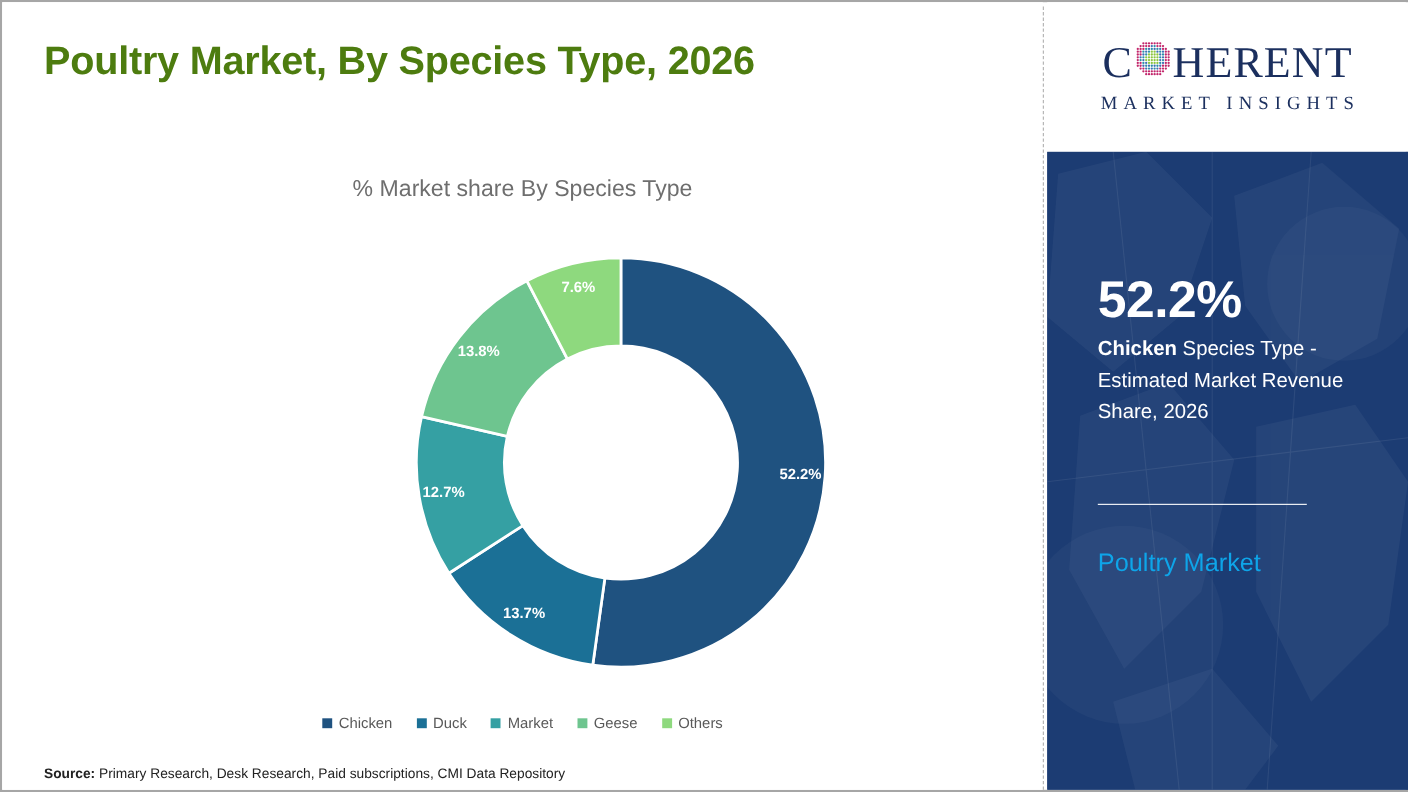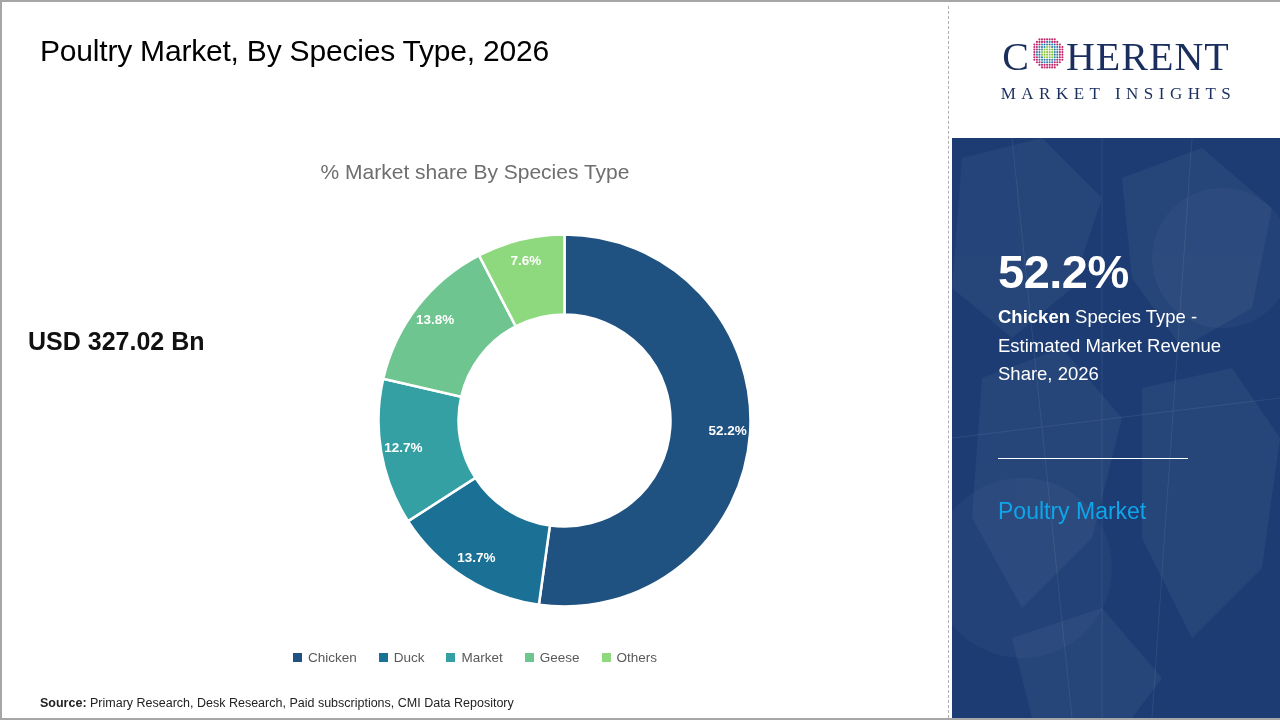--- a/index.html
+++ b/index.html
@@ -17,21 +17,21 @@
   }
 
   
   #left-panel {
     position:absolute; left:0; top:0;
     width:946px; height:716px;
     background:#ffffff;
   }
   #page-title {
     position:absolute; left:38px; top:32px;
-    font-size:30px; font-weight:normal; color:#000000;
+    font-size:36px; font-weight:bold; color:#4d7c0f;
     letter-spacing:-0.2px;
   }
   #chart-subtitle {
     position:absolute; left:0; top:158px; width:946px;
     text-align:center;
     font-size:21px; color:#6e6e6e; font-weight:400;
   }
   #total-market-block {
     position:absolute; left:26px; top:322px;
     font-size:25px; color:#111111; line-height:1.42;
@@ -131,21 +131,20 @@
 
 <div id="page">
 
   <div id="left-panel">
 
     <div id="page-title">Poultry Market, By Species Type, 2026</div>
 
     <div id="chart-subtitle">% Market share By Species Type</div>
 
     <div id="total-market-block">
-      <span id="total-market-value">USD 327.02 Bn</span>
     </div>
 
     <div id="donut-wrap">
       <svg id="donut-svg" viewBox="0 0 385 385">
         <g id="donut-slices">
             <path d="M 192.5 6.5 A 186 186 0 1 1 166.8710059326573 376.7258251795771 L 177.89422918742838 297.488911123845 A 106 106 0 1 0 192.5 86.5 Z" fill="#1f5280" stroke="#ffffff" stroke-width="2.5"></path>
             <path d="M 166.8710059326573 376.7258251795771 A 186 186 0 0 1 36.08430769254056 293.1485528955989 L 103.35987427639408 249.85885272544886 A 106 106 0 0 0 177.89422918742838 297.488911123845 Z" fill="#1b7096" stroke="#ffffff" stroke-width="2.5"></path>
             <path d="M 36.08430769254056 293.1485528955989 A 186 186 0 0 1 11.2380016616967 150.78563846341493 L 89.20015148462285 168.72729933936552 A 106 106 0 0 0 103.35987427639408 249.85885272544886 Z" fill="#35a0a3" stroke="#ffffff" stroke-width="2.5"></path>
             <path d="M 11.2380016616967 150.78563846341493 A 186 186 0 0 1 107.0181459244033 27.306620520680696 L 143.7845347741223 98.35753642576428 A 106 106 0 0 0 89.20015148462285 168.72729933936552 Z" fill="#6ec58f" stroke="#ffffff" stroke-width="2.5"></path>
             <path d="M 107.0181459244033 27.306620520680696 A 186 186 0 0 1 192.50000000000014 6.5 L 192.50000000000009 86.5 A 106 106 0 0 0 143.7845347741223 98.35753642576428 Z" fill="#8ed97e" stroke="#ffffff" stroke-width="2.5"></path>

